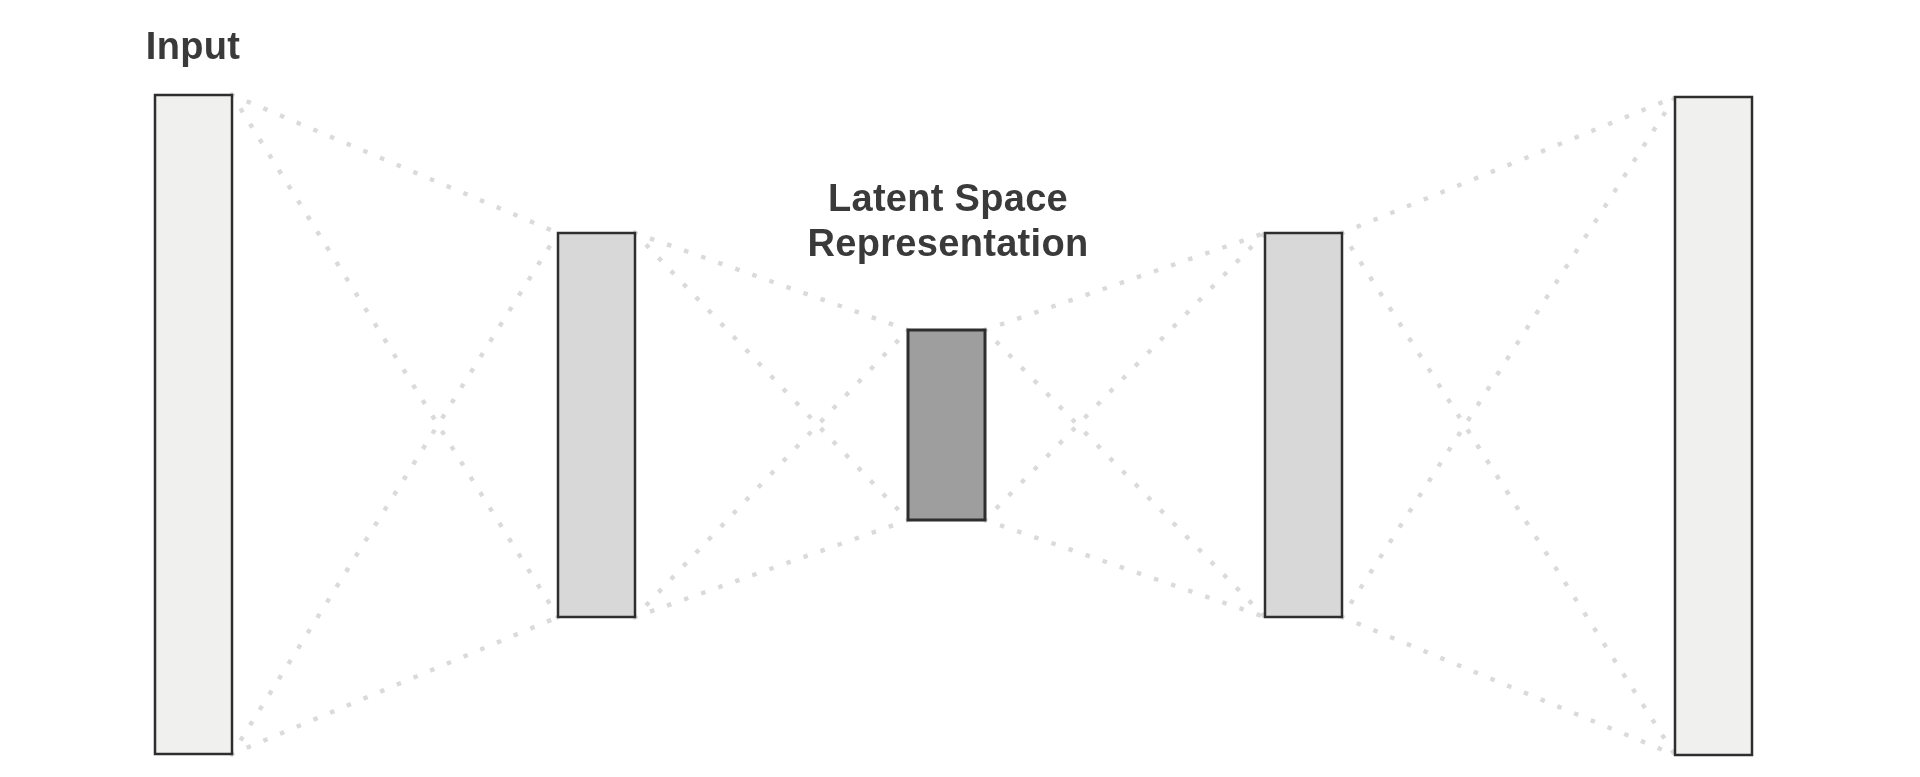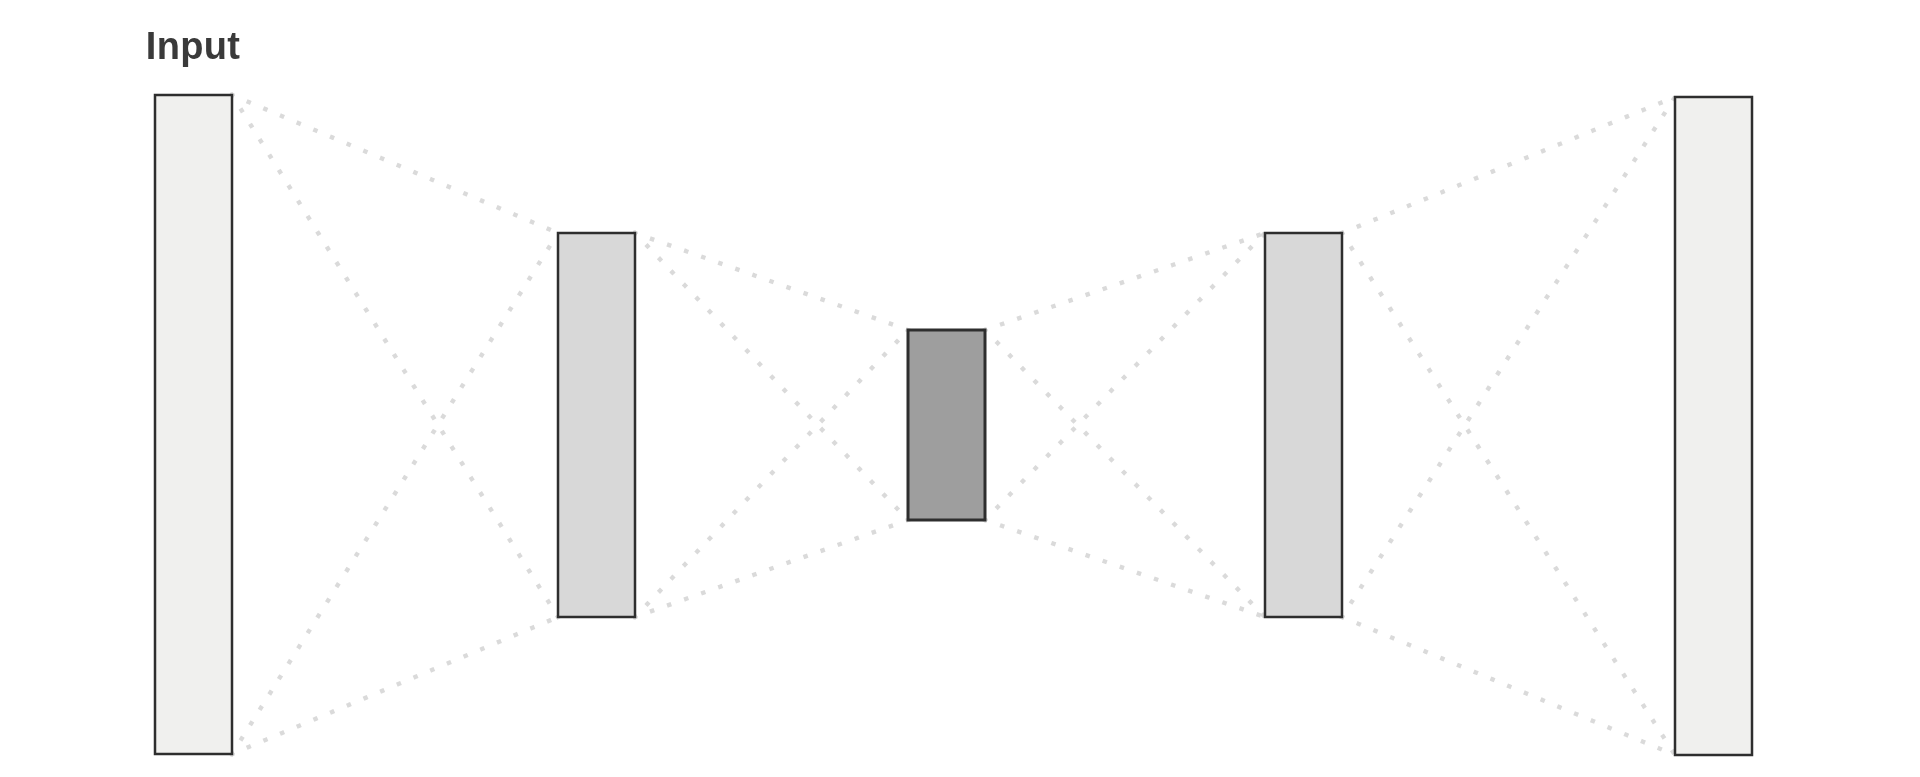--- a/index.html
+++ b/index.html
@@ -68,14 +68,18 @@
       <rect x="155" y="95" width="77" height="659" stroke-width="2.5" fill="#f0f0ee"></rect>
       <rect x="558" y="233" width="77" height="384" stroke-width="2.5" fill="#d8d8d8"></rect>
       <rect x="908" y="330" width="77" height="190" stroke-width="3" fill="#9e9e9e"></rect>
       <rect x="1265" y="233" width="77" height="384" stroke-width="2.5" fill="#d8d8d8"></rect>
       <rect x="1675" y="97" width="77" height="658" stroke-width="2.5" fill="#f0f0ee"></rect>
     </g>
   </svg>
 
   <div class="label label-input">Input</div>
 
+  <div class="label label-latent">
+    <div>Latent Space</div>
+    <div>Representation</div>
+  </div>
 
 </div>
 
 </body></html>

